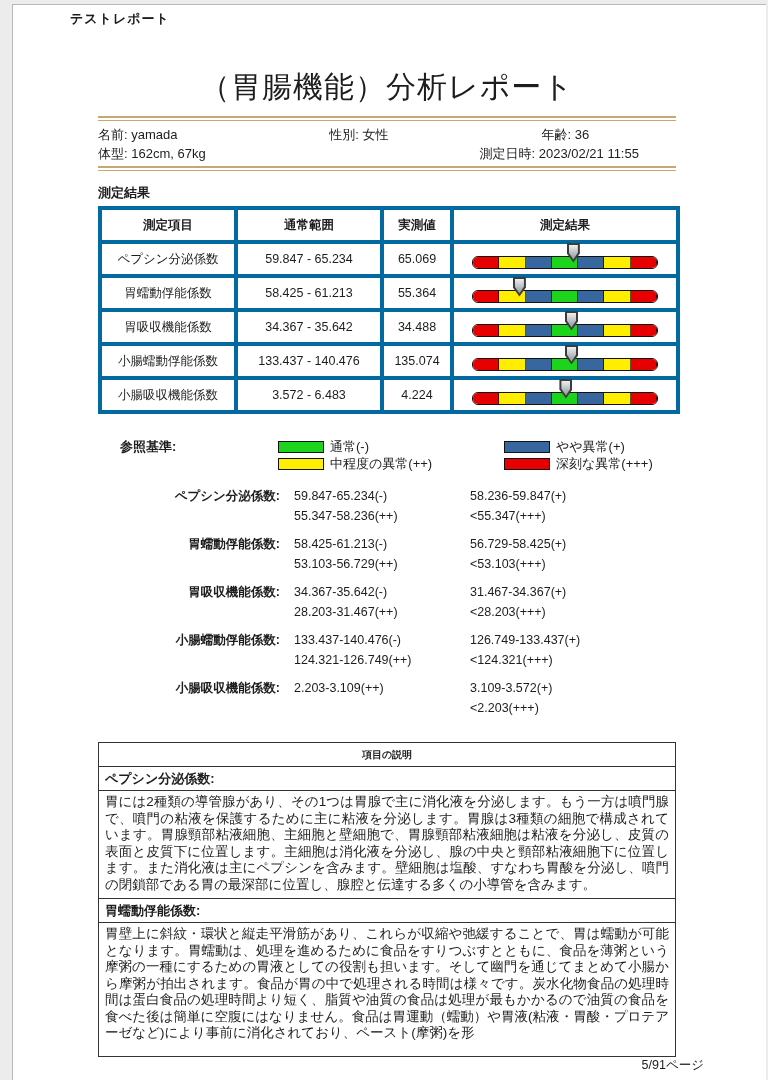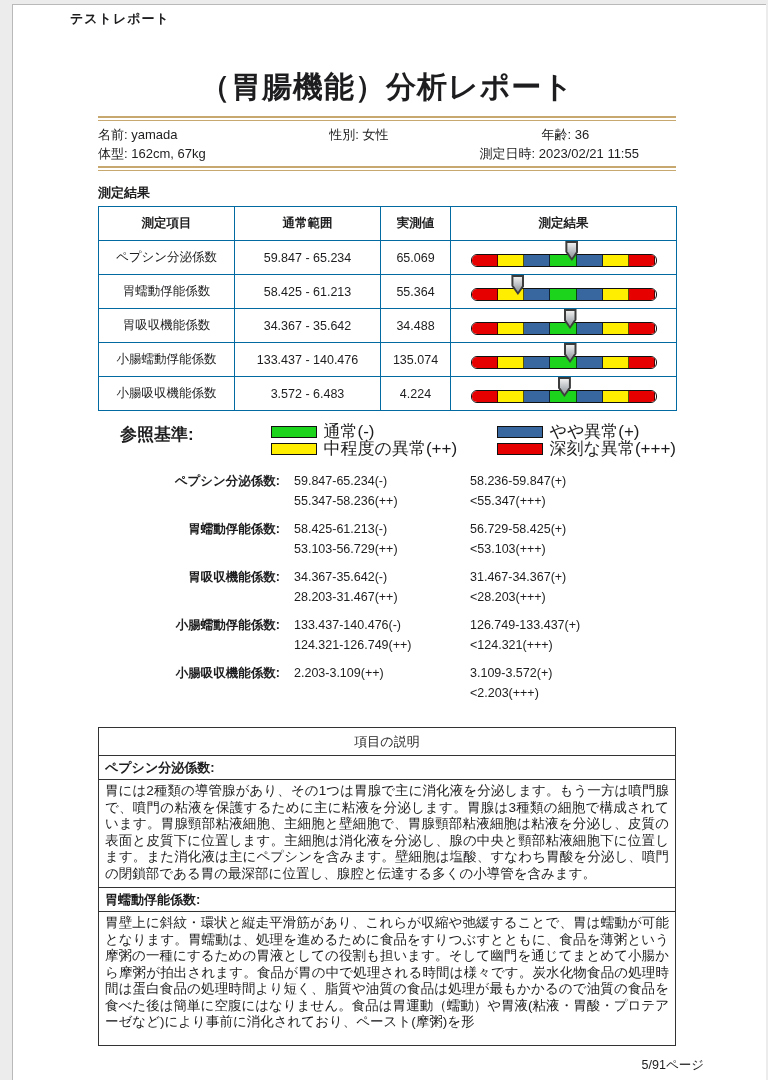--- a/index.html
+++ b/index.html
@@ -18,21 +18,21 @@
     border-bottom:none; border-right:none;
   }
   .doc-header-label {
     position:absolute; left:57px; top:5px;
     font-size:13px; font-weight:bold; letter-spacing:1px;
   }
   .content { position:absolute; left:85px; top:0; width:578px; }
   .report-title {
     margin-top:62px;
     text-align:center;
-    font-size:30px; font-weight:bold; letter-spacing:1px;
+    font-size:30px; font-weight:normal; letter-spacing:1px;
   }
   .rule-double {
     height:5px; margin-top:8px;
     border-top:2px solid #c7a96f;
     border-bottom:1px solid #c7a96f;
   }
   .patient-grid {
     display:grid;
     grid-template-columns:40% 26% 34%;
     margin-top:4px;
@@ -46,21 +46,21 @@
     margin-top:13px;
     font-size:13px; font-weight:bold;
   }
   table.results {
     margin-top:4px;
     width:578px;
     border-collapse:collapse;
     table-layout:fixed;
   }
   table.results th, table.results td {
-    border:1px solid #0369a1;
+    border:4px solid #0369a1;
     text-align:center;
     font-size:12.5px;
     height:34px;
     padding:0 2px;
   }
   table.results th { font-weight:bold; }
   col.c-item{width:136px;} col.c-range{width:146px;} col.c-value{width:70px;} col.c-result{width:226px;}
   .bar-wrap { position:relative; width:186px; height:13px; margin:6px auto 0 auto; }
   .bar-track {
     display:flex; width:100%; height:13px;
@@ -71,21 +71,21 @@
     position:absolute; top:-13px; width:13px; height:20px;
     clip-path:polygon(0 0,100% 0,100% 55%,50% 100%,0 55%);
     background:#3c3c3c;
   }
   .bar-arrow::after {
     content:""; position:absolute; left:2px; top:2px; right:2px; bottom:3px;
     clip-path:polygon(0 0,100% 0,100% 55%,50% 100%,0 55%);
     background:linear-gradient(180deg,#efefef 0%,#b9bdc1 55%,#8d9296 100%);
   }
   .legend-row {
-    display:flex; margin-top:12px; font-size:17px;
+    display:flex; margin-top:24px; font-size:13px;
   }
   .legend-label { width:118px; padding-left:22px; font-weight:bold; }
   .legend-grid {
     display:grid; grid-template-columns:222px 1fr;
     grid-auto-rows:17px; column-gap:4px;
     margin-left:62px;
   }
   .legend-item { display:flex; align-items:center; white-space:nowrap; }
   .legend-swatch {
     width:46px; height:12px; border:1px solid #111; margin-right:6px; flex:none;
@@ -96,21 +96,21 @@
     font-size:12.5px; line-height:20px;
     margin-bottom:8px;
   }
   .ref-name { text-align:right; padding-right:14px; font-weight:bold; }
   .ref-col { white-space:nowrap; }
   .explain-box {
     margin-top:24px;
     border:1.5px solid #333;
   }
   .explain-title {
-    text-align:center; font-size:13px; font-weight:normal;
+    text-align:center; font-size:10px; font-weight:bold;
     padding:5px 0 4px 0;
     border-bottom:1.5px solid #333;
   }
   .explain-section-heading {
     font-size:13px; font-weight:bold;
     padding:3px 6px 2px 6px;
     border-bottom:1px solid #333;
   }
   .explain-section-body {
     font-size:13.5px; line-height:16.5px;

